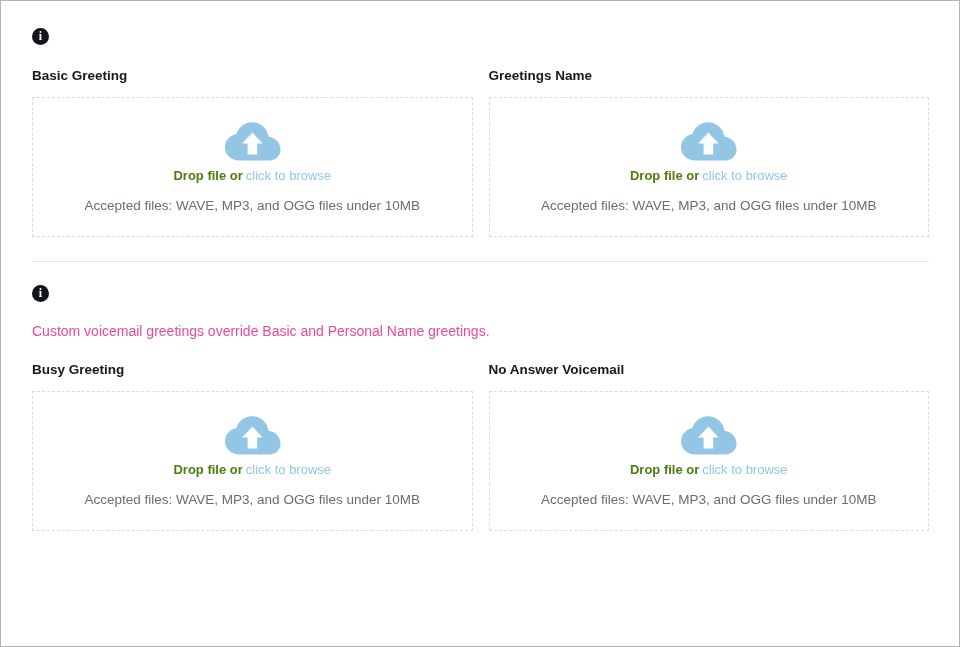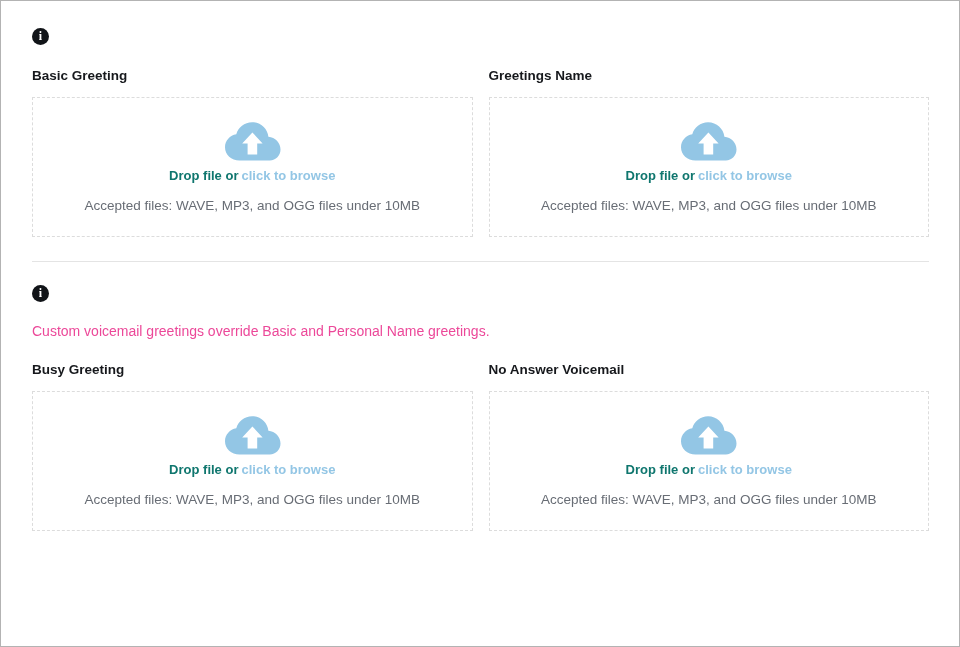--- a/index.html
+++ b/index.html
@@ -99,25 +99,25 @@
     display: block;
   }
   .drop-line {
     margin-top: 8px;
     font-size: 13px;
     line-height: 1;
     white-space: nowrap;
   }
   .drop-strong {
     font-weight: bold;
-    color: #0f766e;
+    color: #4d7c0f;
   }
   .drop-link {
     color: #93c6e5;
-    font-weight: bold;
+    font-weight: normal;
     margin-left: 3px;
   }
   .accepted {
     margin-top: 17px;
     font-size: 13.5px;
     color: #686d75;
     line-height: 1;
     white-space: nowrap;
   }
 

